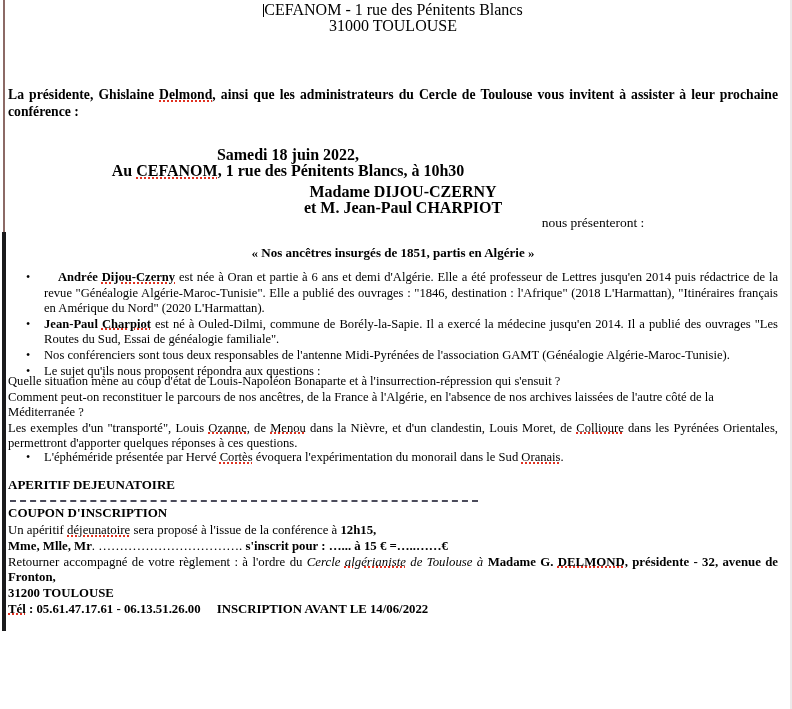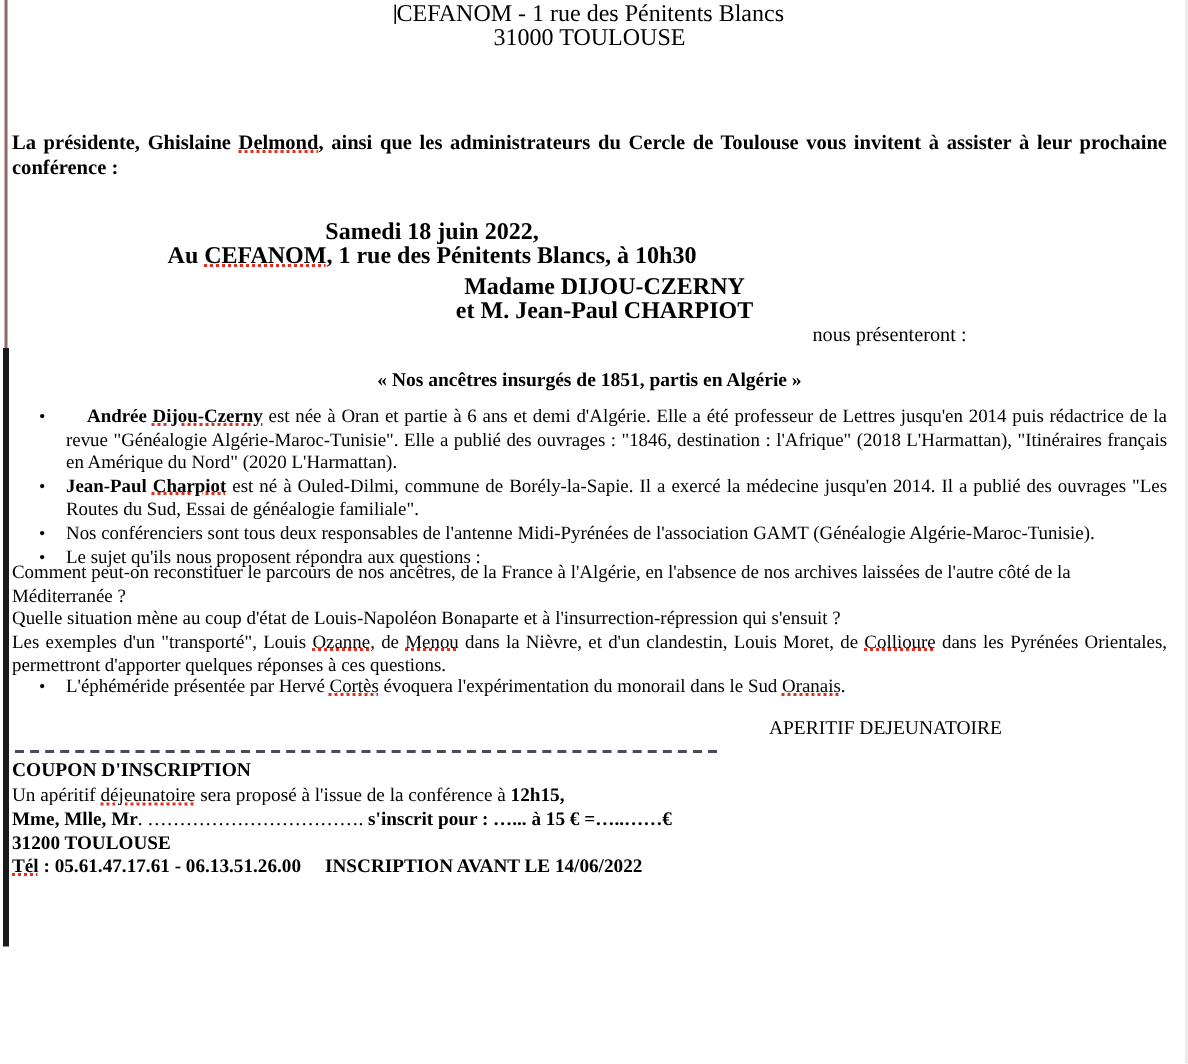--- a/index.html
+++ b/index.html
@@ -166,22 +166,22 @@
   #ephemeride {
     position: absolute;
     left: 0; top: 450px; width: 770px;
     font-size: 12.6px;
     line-height: 15.6px;
   }
   
   #aperitif {
     position: absolute;
     left: 0; top: 477px; width: 660px;
-    text-align: right;
-    font-weight: normal;
+    text-align: left;
+    font-weight: bold;
     font-size: 13px;
   }
   
   #dashed-rule {
     position: absolute;
     left: 2px; top: 500px;
     width: 468px;
     height: 0;
     border-top: 2px dashed #4a4a5a;
   }
@@ -253,22 +253,22 @@
       </div>
 
       <div class="bullet-row">
         <div class="bullet-mark">•</div>
         <div class="bullet-body nojust">Le sujet qu'ils nous proposent répondra aux questions :</div>
       </div>
 
     </div>
 
     <div id="questions">
+      <div class="q">Quelle situation mène au coup d'état de Louis-Napoléon Bonaparte et à l'insurrection-répression qui s'ensuit ?</div>
       <div class="q">Comment peut-on reconstituer le parcours de nos ancêtres, de la France à l'Algérie, en l'absence de nos archives laissées de l'autre côté de la Méditerranée ?</div>
-      <div class="q">Quelle situation mène au coup d'état de Louis-Napoléon Bonaparte et à l'insurrection-répression qui s'ensuit ?</div>
       <div class="qjust"><span>Les exemples d'un "transporté", Louis </span><span class="sp">Ozanne</span><span>, de </span><span class="sp">Menou</span><span> dans la Nièvre, et d'un clandestin, Louis Moret, de </span><span class="sp">Collioure</span><span> dans les Pyrénées Orientales, permettront d'apporter quelques réponses à ces questions.</span></div>
     </div>
 
     <div id="ephemeride">
       <div class="bullet-row">
         <div class="bullet-mark">•</div>
         <div class="bullet-body nojust"><span>L'éphéméride présentée par Hervé </span><span class="sp">Cortès</span><span> évoquera l'expérimentation du monorail dans le Sud </span><span class="sp">Oranais</span><span>.</span></div>
       </div>
     </div>
 
@@ -276,20 +276,21 @@
 
     <div id="dashed-rule"></div>
 
     <div id="coupon">COUPON D'INSCRIPTION</div>
 
     <div id="coupon-body">
       <div><span>Un apéritif </span><span class="sp">déjeunatoire</span><span> sera proposé à l'issue de la conférence à </span><span class="b">12h15,</span></div>
 
       <div class="nowrapline"><span class="b">Mme, Mlle, Mr</span><span>. ……………………………. </span><span class="b">s'inscrit pour : …... à 15 € =…..……€</span></div>
 
+      <div class="justline"><span>Retourner accompagné de votre règlement : à l'ordre du </span><span class="i">Cercle </span><span class="i sp">algérianiste</span><span class="i"> de Toulouse à </span><span class="b">Madame G. </span><span class="b sp">DELMOND</span><span class="b">, présidente -  32, avenue de Fronton,</span></div>
 
       <div class="b">31200 TOULOUSE</div>
 
       <div class="nowrapline b"><span class="sp">Tél</span><span> : 05.61.47.17.61 - 06.13.51.26.00</span><span>&nbsp;&nbsp;&nbsp;&nbsp;&nbsp;</span><span>INSCRIPTION AVANT LE 14/06/2022</span></div>
     </div>
 
   </div>
 </div>
 
 </body></html>

